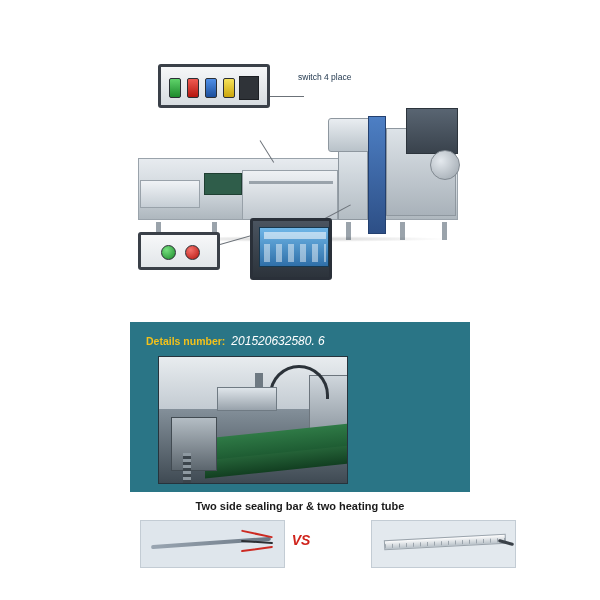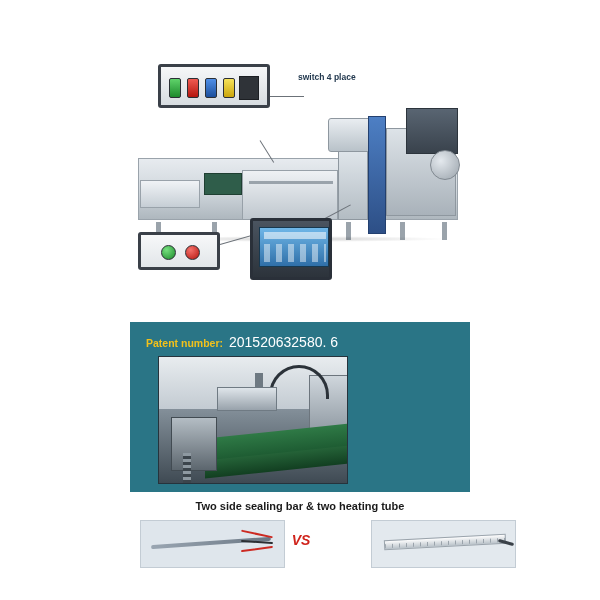--- a/index.html
+++ b/index.html
@@ -150,21 +150,21 @@
   .callout-panel .screen {
     position: absolute; right: 8px; top: 9px;
     width: 20px; height: 24px;
     background: #2f3338; border: 1px solid #1c1f23;
   }
 
   .switch-label {
     position: absolute;
     left: 168px; top: 42px;
     font-size: 8.5px;
-    font-weight: bold;
+    font-weight: normal;
     color: #23394f;
   }
 
   
   .callout-two {
     position: absolute;
     left: 8px; top: 202px;
     width: 82px; height: 38px;
     background: linear-gradient(180deg,#f7f8f9,#e2e6e9);
     border: 3px solid #3a4048;
@@ -215,21 +215,21 @@
   }
   .patent-row {
     position: absolute;
     left: 16px; top: 12px;
     display: flex; align-items: baseline; gap: 6px;
   }
   .patent-label {
     font-size: 10.5px; font-weight: bold; color: #f2c11b;
   }
   .patent-value {
-    font-size: 14px; color: #ffffff;
+    font-size: 12px; color: #ffffff; font-style: italic;
   }
   .sealbar-photo {
     position: absolute;
     left: 28px; top: 34px;
     width: 190px; height: 128px;
     background: linear-gradient(180deg,#b9c3cb 0%, #7f8b95 45%, #3f4a53 100%);
     border: 1px solid #26333c;
     overflow: hidden;
   }
   .sb-wall {
@@ -405,21 +405,21 @@
     </div>
 
     <div class="callout-hmi">
       <div class="lcd"></div>
     </div>
   </div>
 
 
   <div class="teal-section">
     <div class="patent-row">
-      <span class="patent-label">Patent number:</span>
+      <span class="patent-label">Details number:</span>
       <span class="patent-value">201520632580. 6</span>
     </div>
     <div class="sealbar-photo">
       <div class="sb-wall"></div>
       <div class="sb-right-panel"></div>
       <div class="sb-hose"></div>
       <div class="sb-arm"></div>
       <div class="sb-head"></div>
       <div class="sb-conveyor"></div>
       <div class="sb-conveyor2"></div>

